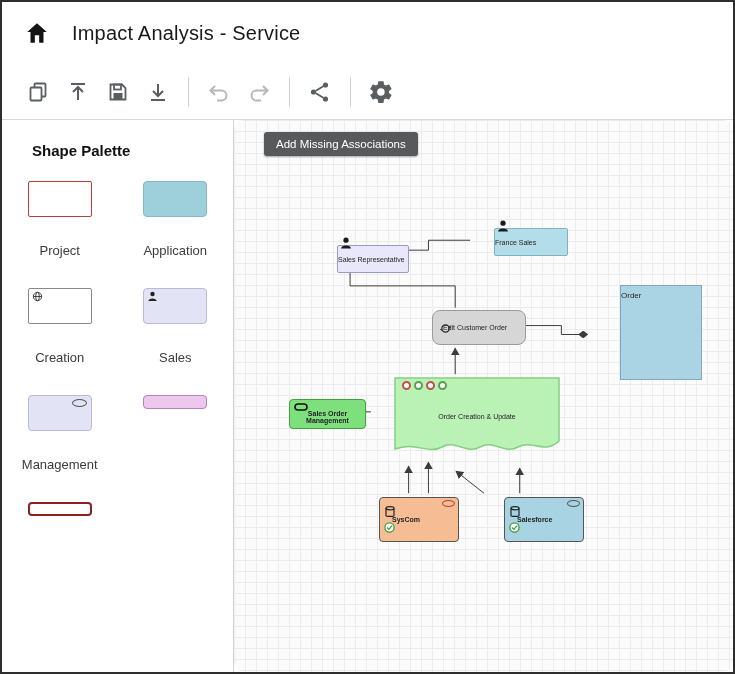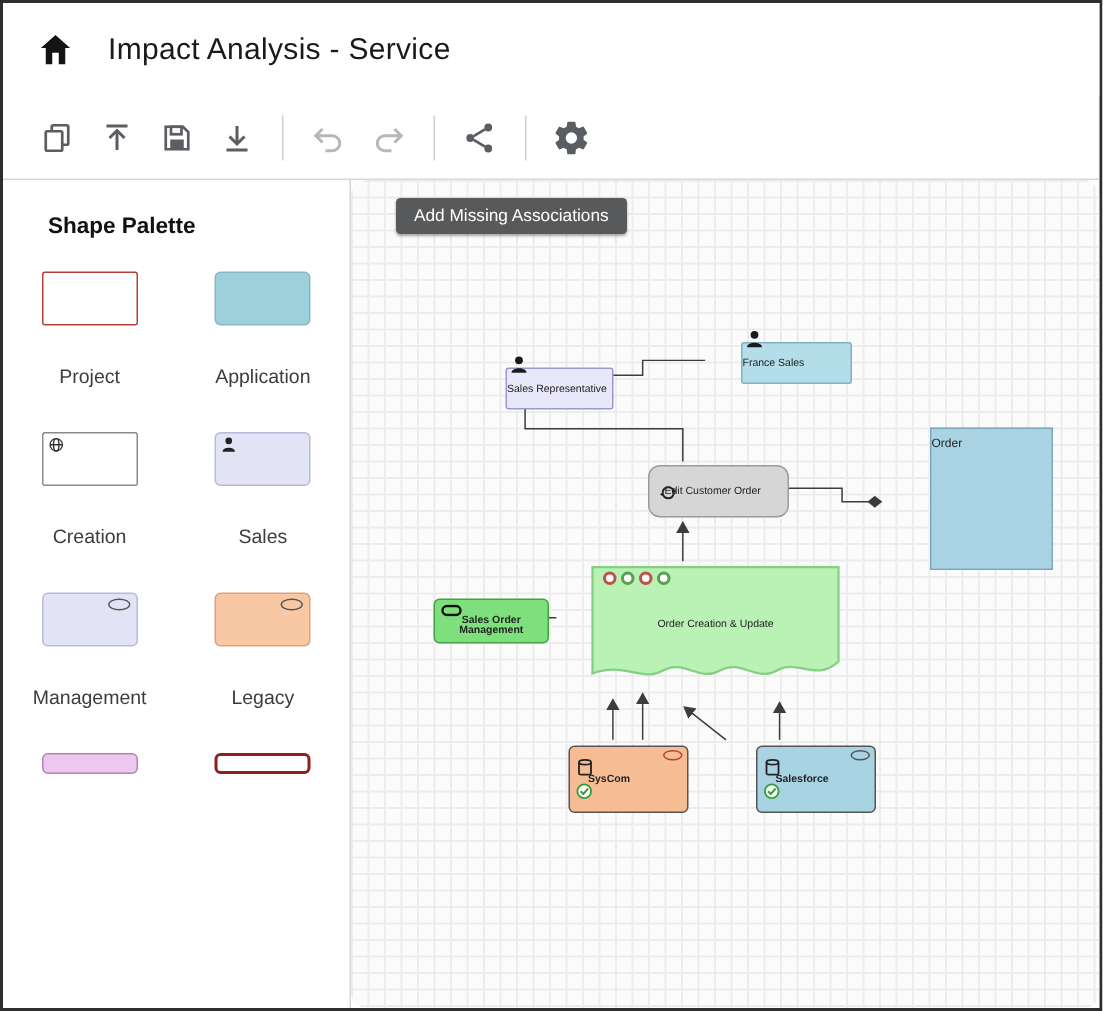--- a/index.html
+++ b/index.html
@@ -175,26 +175,20 @@
           <div class="pal-label">Sales</div>
         </div>
 
         <div class="pal-item">
           <div class="thumb t-middleware">
             <span class="corner-ellipse dark"></span>
           </div>
           <div class="pal-label">Management</div>
         </div>
 
-        <div class="pal-item">
-          <div class="thumb t-legacy">
-            <span class="corner-ellipse dark"></span>
-          </div>
-          <div class="pal-label">Legacy</div>
-        </div>
 
         <div class="pal-item">
           <div class="thumb t-partial1"></div>
         </div>
         <div class="pal-item">
           <div class="thumb t-partial2"></div>
         </div>
 
       </div>
     </div>

